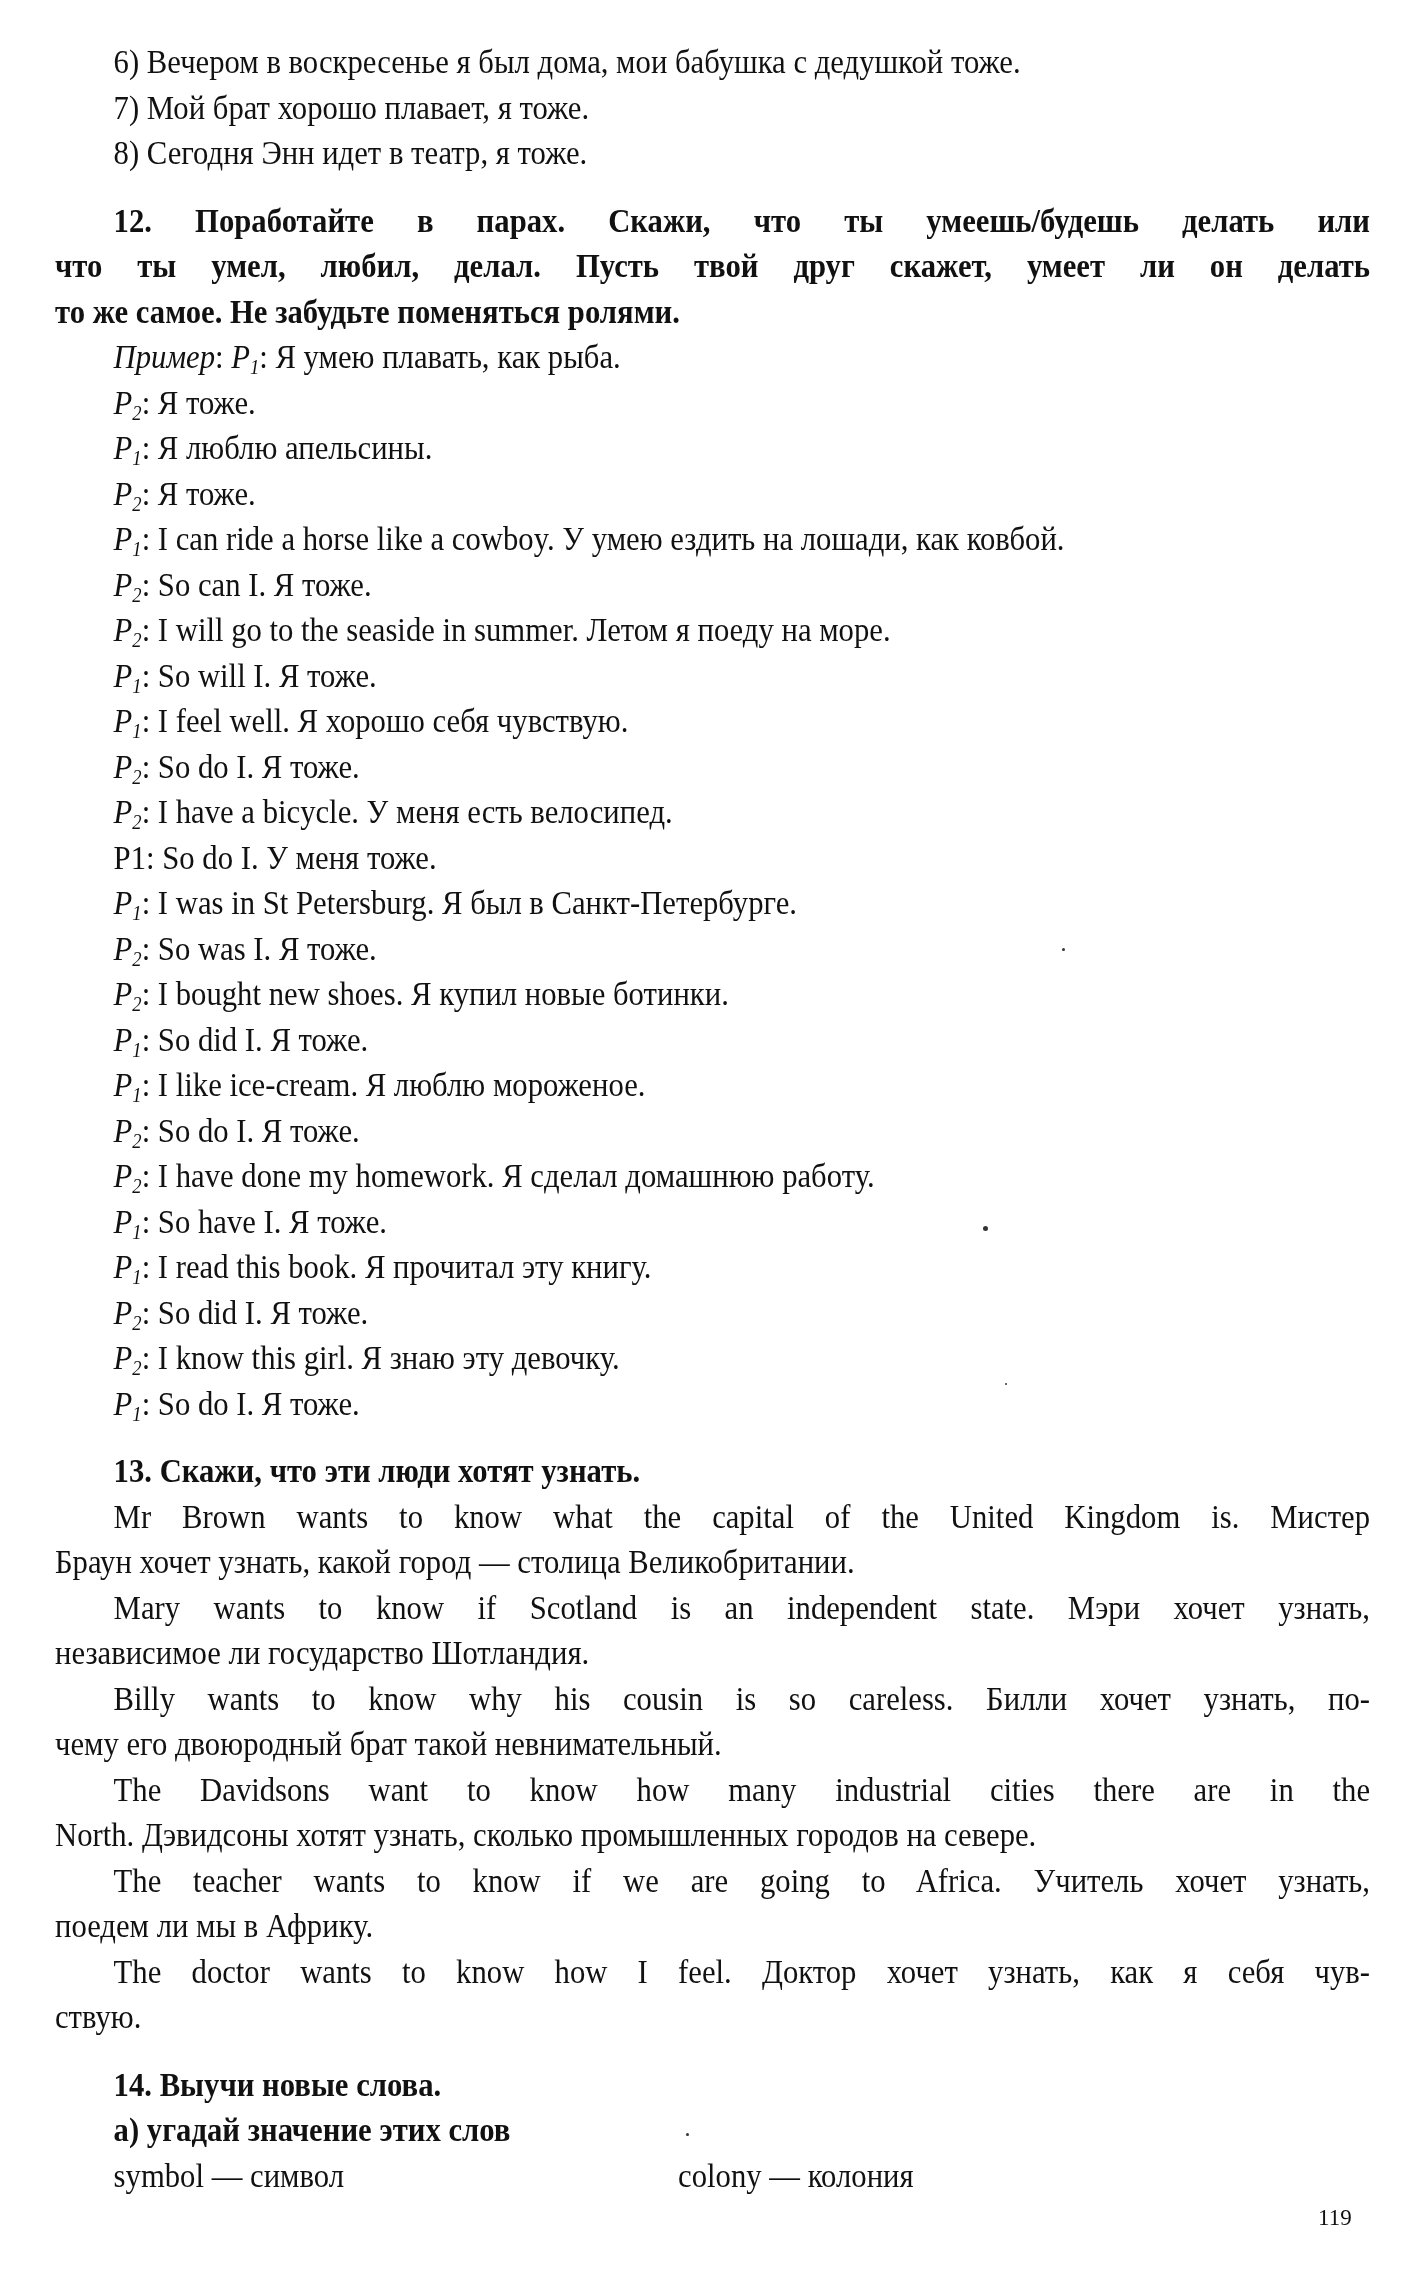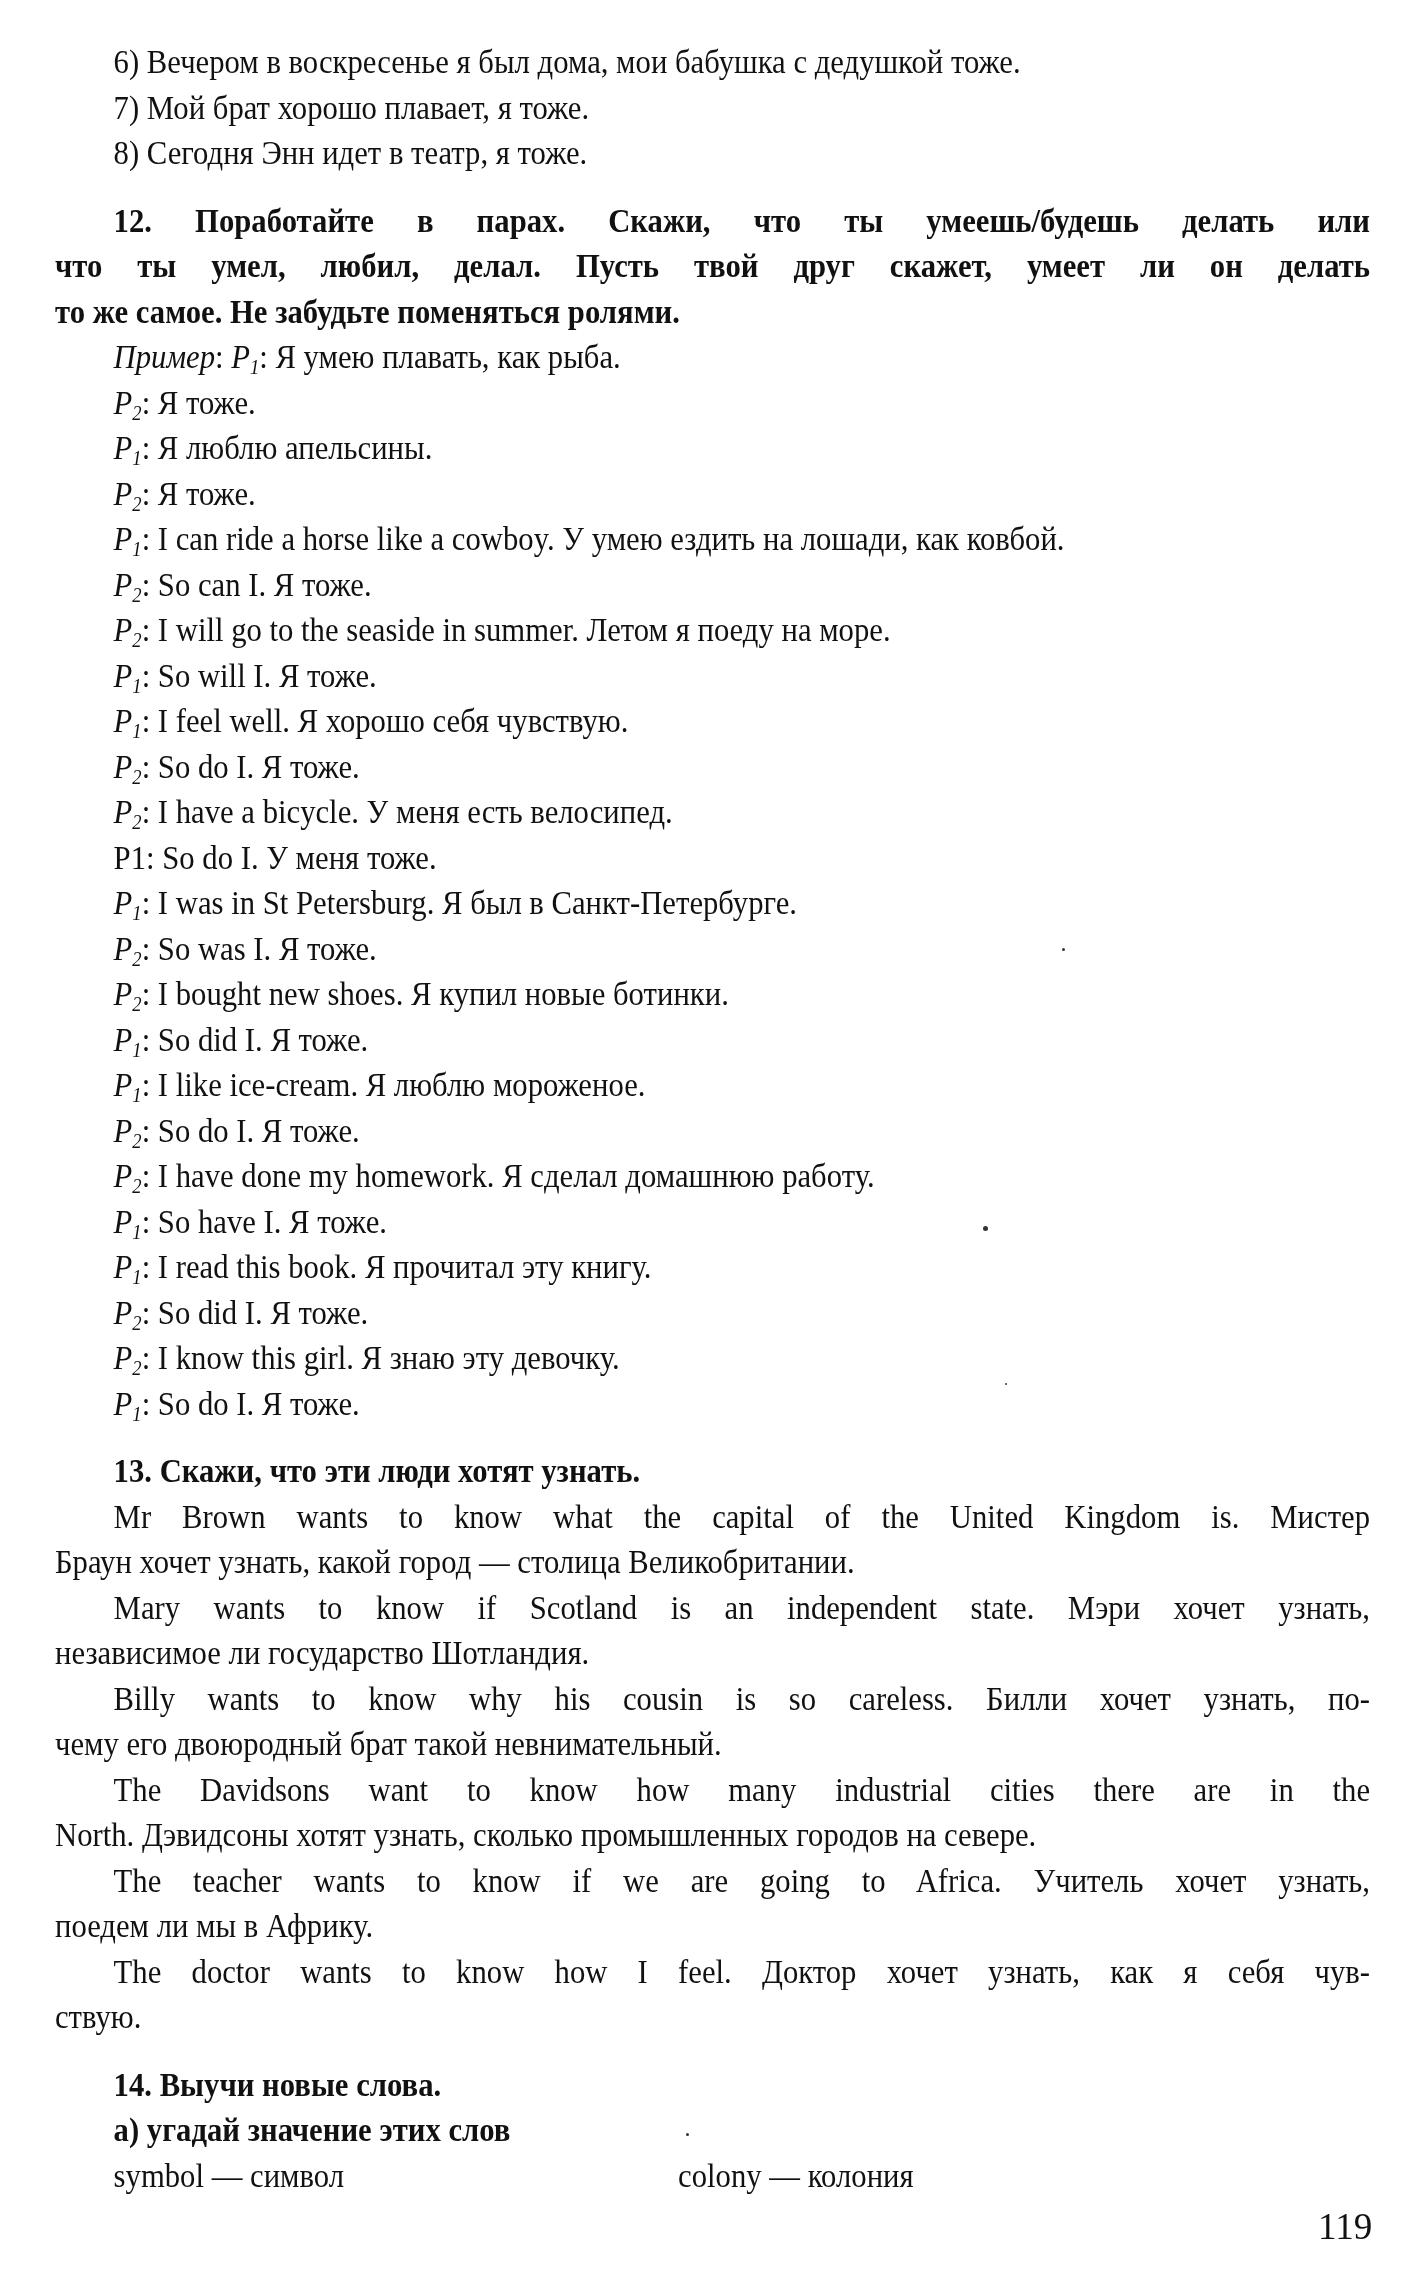--- a/index.html
+++ b/index.html
@@ -10,21 +10,21 @@
     font-size: 33px; line-height: 45.5px;
     transform: scaleX(0.93); transform-origin: left top;
     width: 1414px;
   }
   .line { white-space: nowrap; }
   .ind { padding-left: 63px; }
   .just { text-align: justify; text-align-last: justify; white-space: normal; }
   .bold { font-weight: bold; }
   .gap { height: 22px; }
   sub { font-size: 20px; line-height: 0; vertical-align: -6px; font-style: italic; }
-  .pnum { position: absolute; left: 1318px; top: 2205px; font-family: "Liberation Serif", serif; font-size: 37px; }
+  .pnum { position: absolute; left: 1318px; top: 2205px; font-family: "Liberation Serif", serif; font-size: 23px; }
   .vocab { display: flex; padding-left: 63px; }
   .vocab .c1 { width: 607px; }
   .speck { position: absolute; background: #333; border-radius: 50%; }
 </style>
 </head>
 <body>
 
 <div class="page">
 
   <div>

